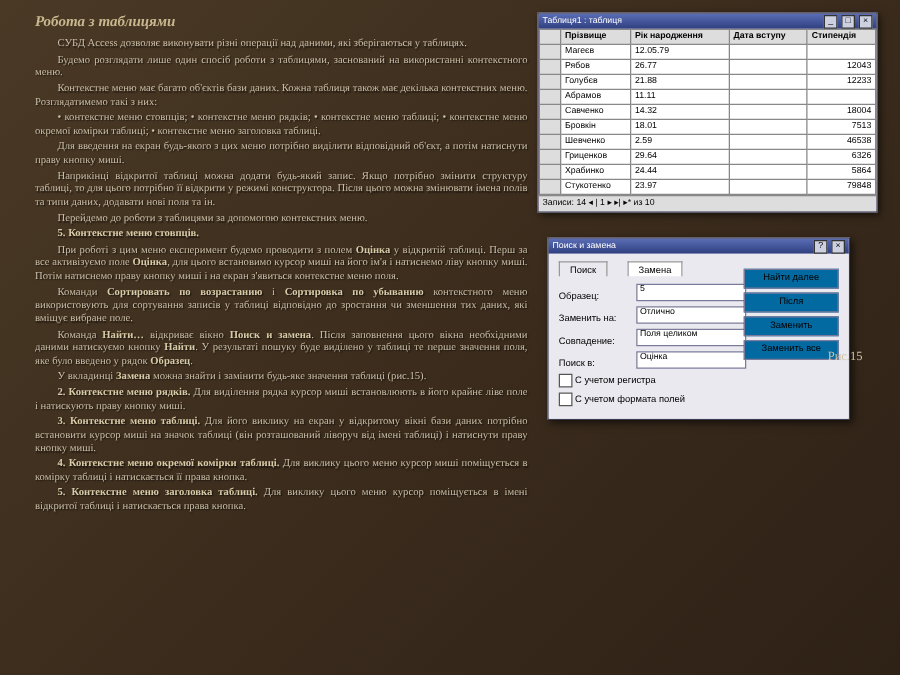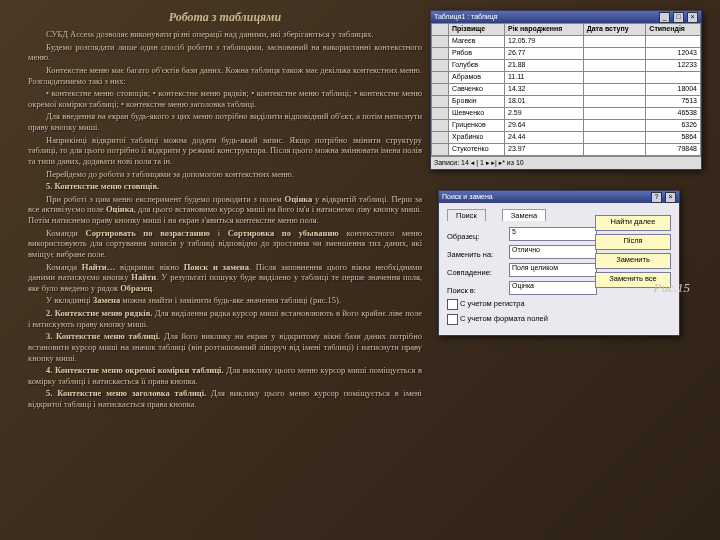--- a/index.html
+++ b/index.html
@@ -1,37 +1,37 @@
 <!DOCTYPE html>
 <html><head>
 <meta charset="utf-8">
 <style>
 html,body{margin:0;padding:0;width:720px;height:540px;background:#3b2c1d;font-family:"Times New Roman",serif;overflow:hidden}
 .page{display:flex;width:720px;height:540px;background:linear-gradient(135deg,#4a3925 0%,#3b2c1d 50%,#2e2116 100%);color:#cbbfa8;font-size:8.5px;line-height:1.25}
 .leftcol{flex:0 0 430px;padding:10px 8px 8px 28px;box-sizing:border-box}
 .rightcol{flex:1;position:relative;padding:20px 8px 8px 0}
-.title{color:#c9b88f;font-weight:bold;font-style:italic;font-size:12px;margin:0 0 4px 0;text-align:center}
+.title{color:#c9b88f;font-weight:bold;font-style:italic;font-size:12px;margin:0 0 4px 0;text-align:left}
 .p{margin:0 0 2px 0;text-indent:18px;text-align:justify;text-shadow:1px 1px 1px rgba(0,0,0,.6)}
 .b{font-weight:bold;color:#d8cba8}
-.caption{font-style:italic;color:#d0c3a5;position:absolute;right:30px;top:280px;font-size:13px}
+.caption{color:#d0c3a5;position:absolute;right:30px;top:280px;font-size:10px}
 .win{position:absolute;background:#e9e9ef;border:1px solid #3a3a55;box-shadow:2px 2px 6px rgba(0,0,0,.6);font-family:Tahoma,Arial,sans-serif;color:#000}
 .tbar{height:12px;background:linear-gradient(#5a6db5,#2f3f80);color:#fff;font-size:7px;padding:0 3px;line-height:12px;display:flex;justify-content:space-between}
 .tbar .wbtn{display:inline-block;width:9px;height:9px;background:#ccd0e0;margin-left:1px;border:1px solid #333;line-height:7px;text-align:center;color:#000}
 .tblgrid{width:100%;border-collapse:collapse;font-size:7px}
 .tblgrid th,.tblgrid td{border:1px solid #888;padding:0 3px;height:11px;background:#fff;white-space:nowrap;text-align:left}
 .tblgrid th{background:#ddd}
 .rowhdr{width:10px;background:#ddd!important}
 .navbar{height:12px;background:#ddd;border-top:1px solid #888;font-size:7px;padding:0 3px;line-height:12px}
 .dlg{width:240px;top:190px;left:8px}
 .dlg .body{padding:6px 8px 8px 8px;background:#e9e9ef}
 .dlg .row{display:flex;align-items:flex-end;margin-bottom:4px}
 .dlg .lbl{flex:0 0 62px;font-size:7.5px}
 .dlg .fld{flex:1;height:12px;background:#fff;border:1px solid #7a7a9a}
 .dlg .btncol{position:absolute;right:8px;top:24px;display:flex;flex-direction:column;gap:3px}
-.dlg .dlgbtn{width:74px;height:14px;background:#fef9c3;border:1px solid #7a7a9a;font-size:7.5px;line-height:12px;text-align:center}
+.dlg .dlgbtn{width:74px;height:14px;background:#0369a1;border:1px solid #7a7a9a;font-size:7.5px;line-height:12px;text-align:center}
 .dlg .chkrow{display:flex;gap:10px;margin:4px 0 2px 0;font-size:7.5px}
 .dlg .chk{width:9px;height:9px;border:1px solid #555;background:#fff;display:inline-block;margin-right:2px;vertical-align:middle}
 </style>
 </head>
 <body>
 
 <div class="page">
   <div class="leftcol">
     <div class="title">Робота з таблицями</div>
     <div class="p">СУБД Access дозволяє виконувати різні операції над даними, які зберігаються у таблицях.</div>

